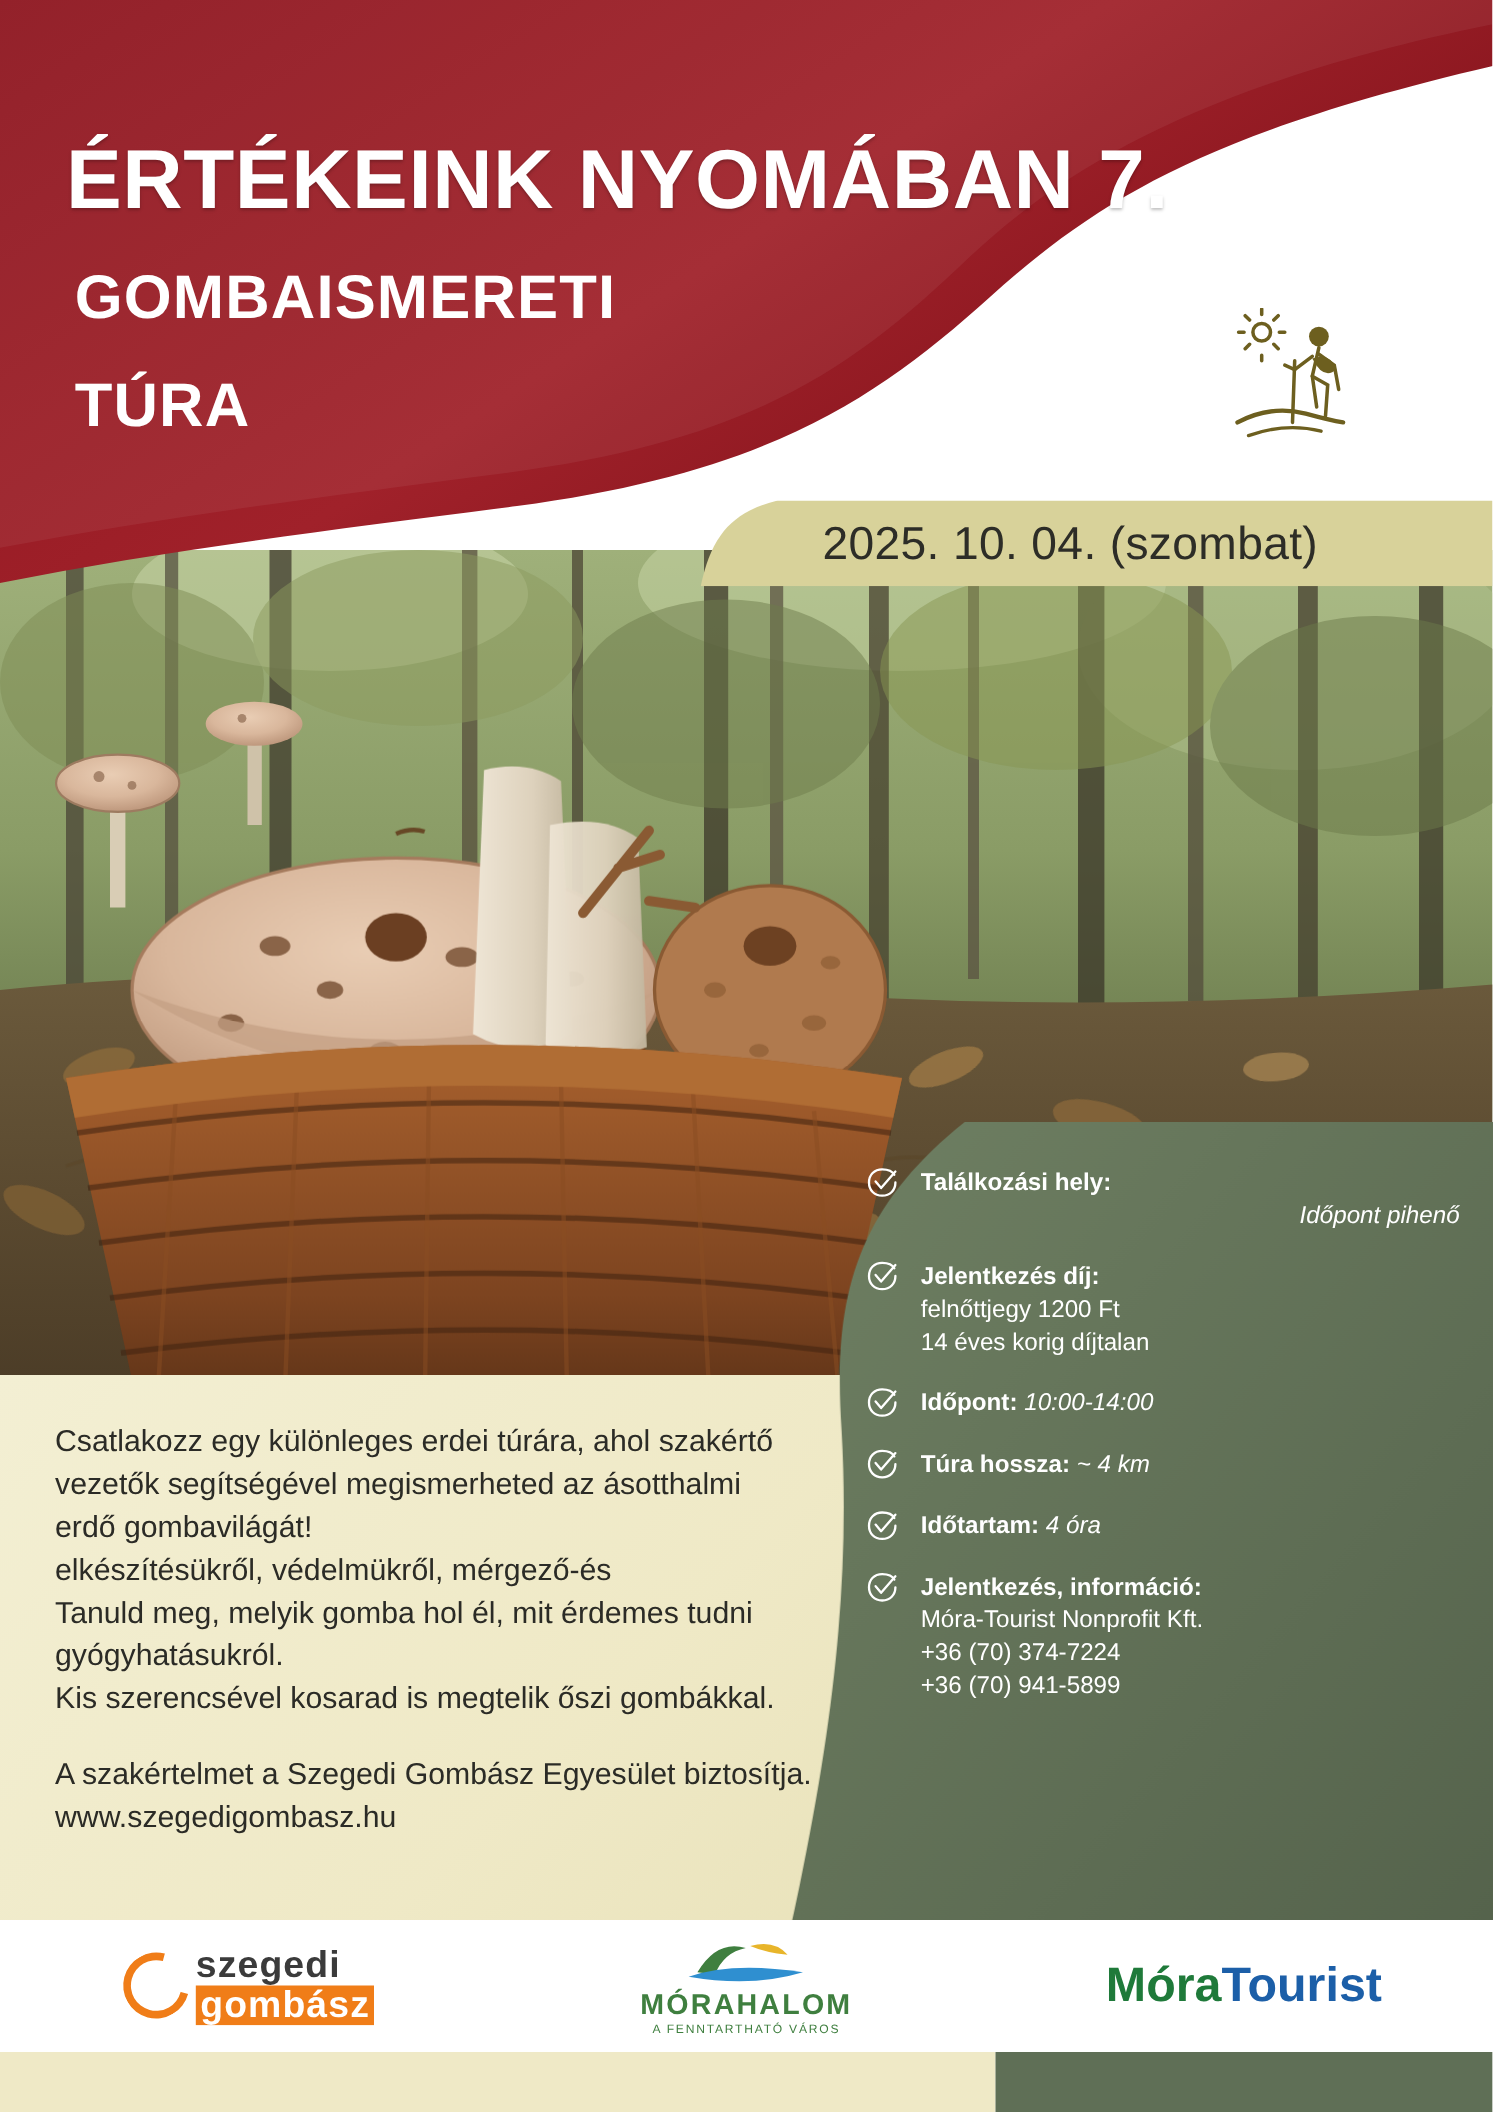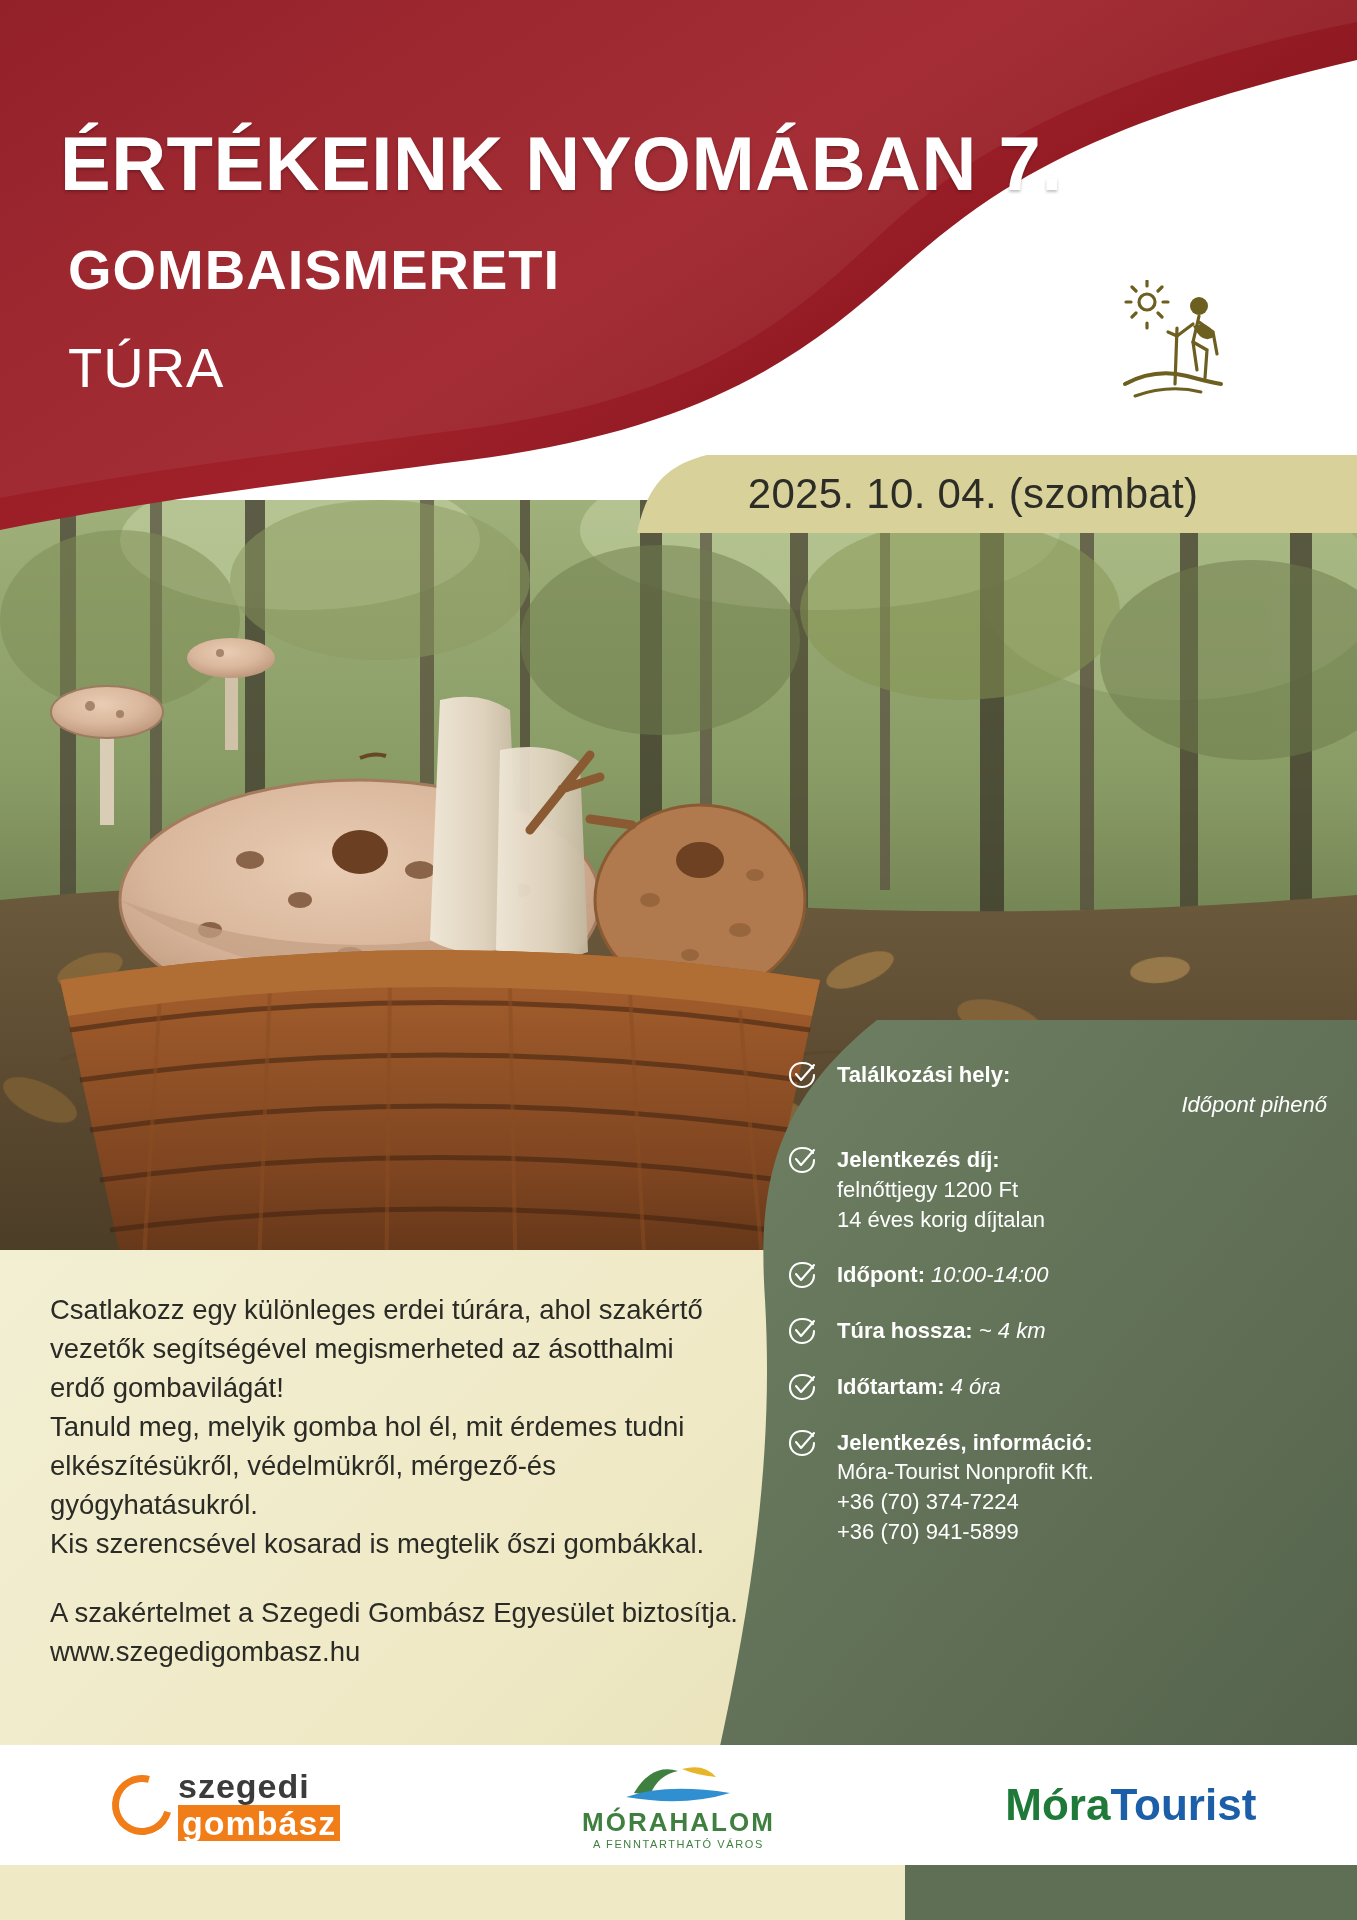--- a/index.html
+++ b/index.html
@@ -49,21 +49,21 @@
   .title-sub1 {
     font-size: 56px;
     font-weight: bold;
     letter-spacing: 1px;
     line-height: 1.0;
     margin: 40px 0 0 8px;
     white-space: nowrap;
   }
   .title-sub2 {
     font-size: 56px;
-    font-weight: normal;
+    font-weight: bold;
     letter-spacing: 1px;
     line-height: 1.0;
     margin: 42px 0 0 8px;
     white-space: nowrap;
   }
 
   .date-badge {
     position: absolute;
     right: 0;
     top: 455px;
@@ -393,22 +393,22 @@
       <path d="M160,0 C60,80 40,160 48,280 C56,420 40,560 0,740 L640,740 L640,0 Z" fill="url(#greenG)"></path>
     </svg>
   </div>
 
   <div class="left-panel"></div>
 
   <div class="left-text">
     <p>Csatlakozz egy különleges erdei túrára, ahol szakértő</p>
     <p>vezetők segítségével megismerheted az ásotthalmi</p>
     <p>erdő gombavilágát!</p>
+    <p>elkészítésükről, védelmükről, mérgező-és</p>
     <p>Tanuld meg, melyik gomba hol él, mit érdemes tudni</p>
-    <p>elkészítésükről, védelmükről, mérgező-és</p>
     <p>gyógyhatásukról.</p>
     <p>Kis szerencsével kosarad is megtelik őszi gombákkal.</p>
     <div class="gap"></div>
     <p>A szakértelmet a Szegedi Gombász Egyesület biztosítja.</p>
     <p>www.szegedigombasz.hu</p>
   </div>
 
   <div class="details">
 
     <div class="detail-row">

